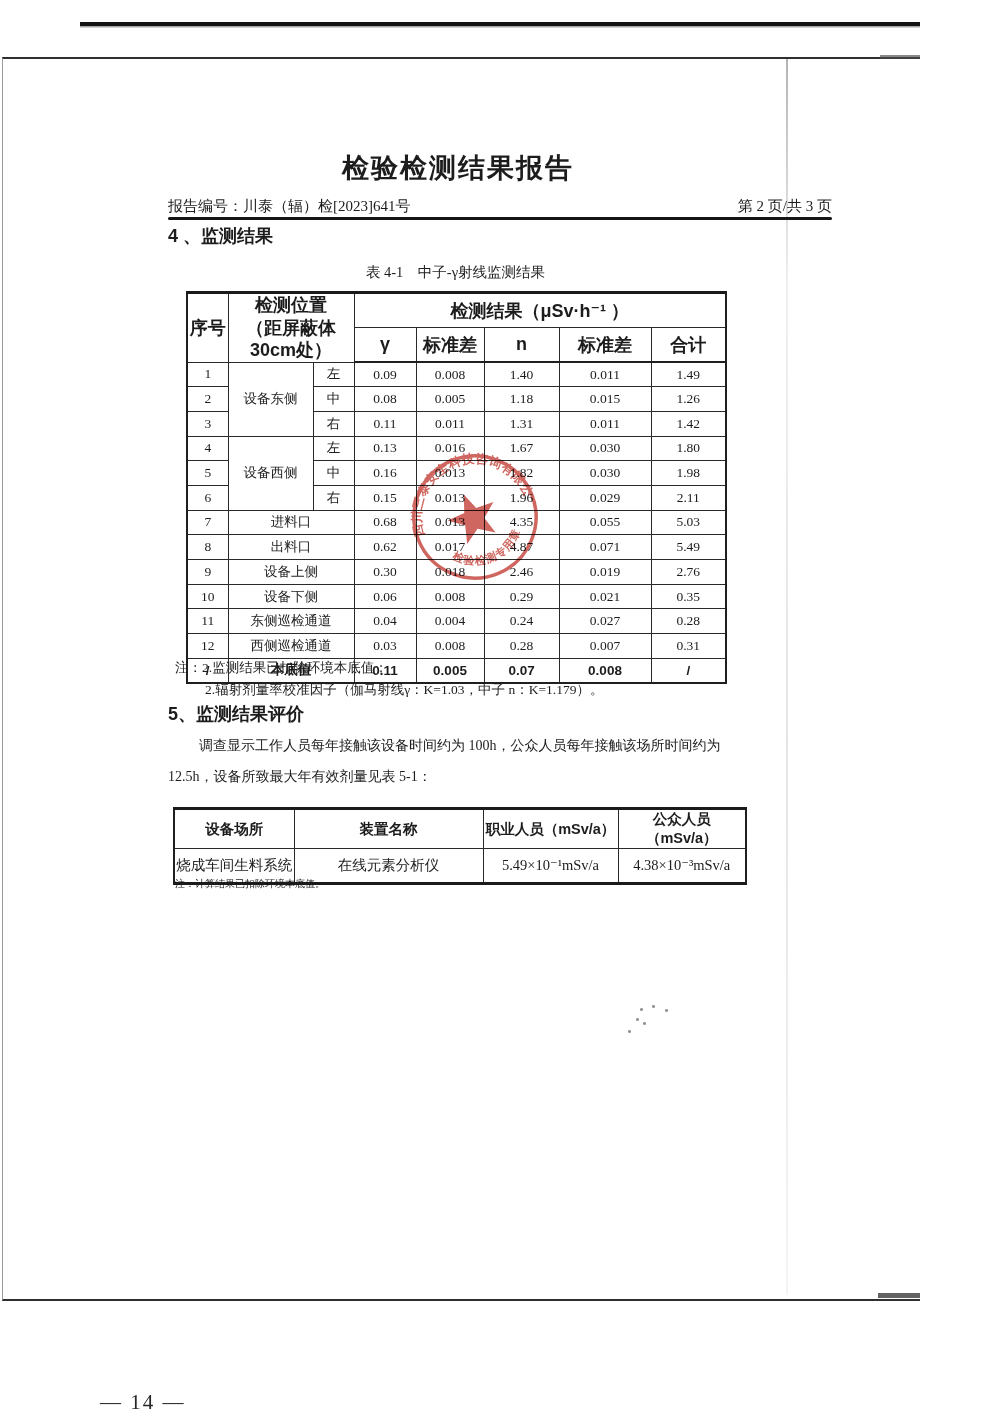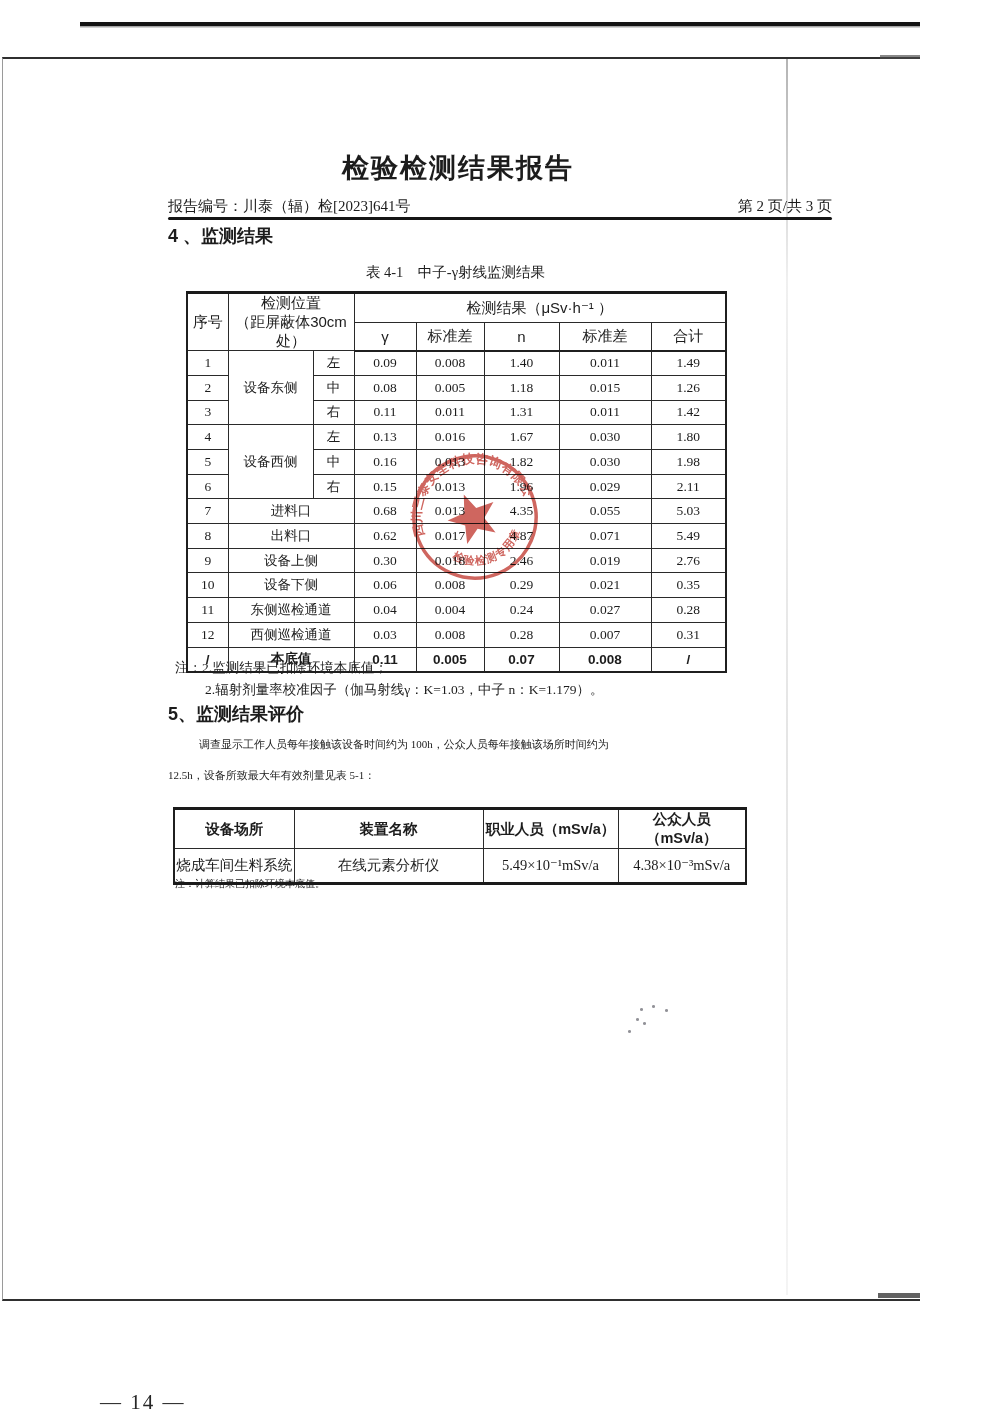--- a/index.html
+++ b/index.html
@@ -24,35 +24,35 @@
   .report-underline{left:168px;top:217px;width:664px;height:2.5px;background:#151515;border-radius:2px;}
   .h-sec{font-size:18px;font-weight:bold;font-family:"Liberation Sans","DejaVu Sans",sans-serif;}
   .h4{left:168px;top:224px;}
   .h5{left:168px;top:702px;}
   .cap41{left:186px;top:263px;width:539px;text-align:center;font-size:14.5px;}
   .cap51{left:173px;top:785px;width:572px;text-align:center;font-size:14.5px;}
 
   table{border-collapse:collapse;table-layout:fixed;}
   .t41{left:186px;top:291px;width:539px;border:2px solid #1f1f1f;border-top:3.5px solid #1a1a1a;}
   .t41 th,.t41 td{border:1px solid #2a2a2a;text-align:center;vertical-align:middle;padding:0;overflow:hidden;}
-  .t41 th{font-family:"Liberation Sans","DejaVu Sans",sans-serif;font-size:15px;font-weight:normal;}
+  .t41 th{font-family:"Liberation Sans","DejaVu Sans",sans-serif;font-size:18px;font-weight:bold;}
   .t41 td{font-size:13.5px;}
   .t41 .hdr1 th{height:20px;}
   .t41 .hdr2 th{height:19px;border-bottom:2px solid #1f1f1f;}
   .t41 tbody tr{height:24.7px;}
   .t41 .pos-h div{line-height:1.25;}
   .bold-row td{font-weight:bold;font-family:"Liberation Sans","DejaVu Sans",sans-serif;}
 
   .t51{left:173px;top:807px;width:572px;border:2px solid #1f1f1f;border-top:3px solid #1a1a1a;border-bottom:3px solid #1a1a1a;}
   .t51 th,.t51 td{border:1.5px solid #2a2a2a;text-align:center;vertical-align:middle;padding:0;}
   .t51 th{font-family:"Liberation Sans","DejaVu Sans",sans-serif;font-size:14.5px;font-weight:bold;height:31px;}
   .t51 td{font-size:14.5px;height:33px;}
 
   .note{font-size:13.5px;}
-  .body-line{font-size:11px;}
+  .body-line{font-size:14px;}
   .conclusion{left:168px;top:899px;width:584px;font-size:15.5px;line-height:30px;text-align:justify;text-indent:2em;}
 
   .stamp{left:404px;top:446px;width:142px;height:142px;opacity:.82;mix-blend-mode:multiply;}
   .pencil-marks{left:620px;top:998px;width:60px;height:40px;}
   .dot{position:absolute;width:3px;height:2.5px;background:rgba(55,55,65,.55);border-radius:50%;}
   .footer-num{left:100px;top:1390px;font-size:21px;letter-spacing:2px;color:#262626;}
 </style>
 </head>
 <body>
 

